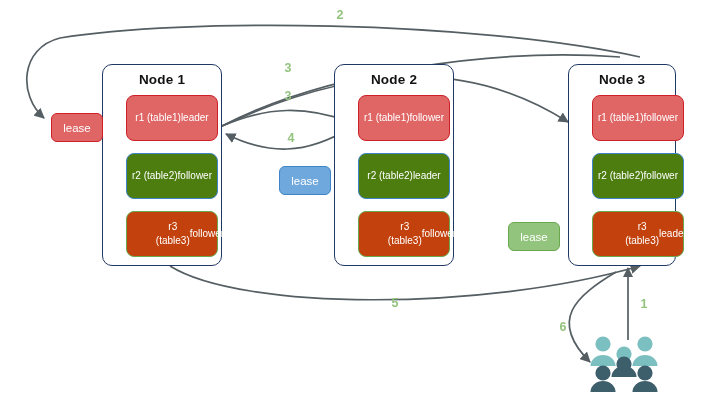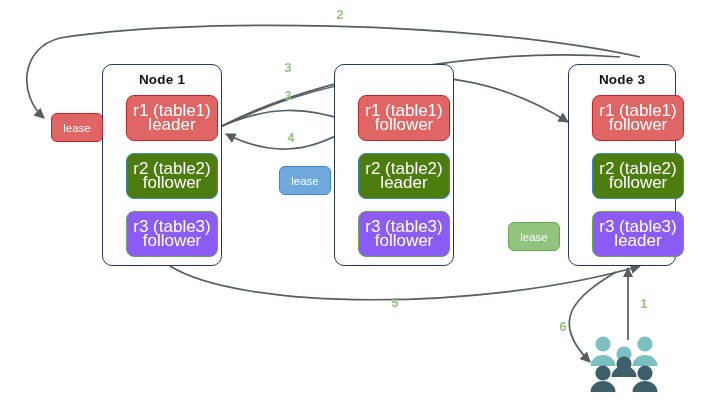--- a/index.html
+++ b/index.html
@@ -6,26 +6,26 @@
   body{width:704px;height:405px;position:relative;overflow:hidden;
        font-family:"Liberation Sans","DejaVu Sans",sans-serif;}
   #canvas{position:absolute;inset:0;width:704px;height:405px;}
   svg.edges{position:absolute;left:0;top:0;width:704px;height:405px;pointer-events:none;}
 
   .node{position:absolute;box-sizing:border-box;border:1.6px solid #1f3864;
         border-radius:10px;background:#ffffff;}
   .node-title{position:absolute;left:0;right:0;top:7px;text-align:center;
         font-size:13.5px;font-weight:bold;color:#111111;letter-spacing:.2px;}
   .replica{position:absolute;box-sizing:border-box;border-radius:8px;
-        display:flex;flex-direction:column;align-items:center;justify-content:center;
-        color:#ffffff;font-size:17px;line-height:14px;text-align:center;}
+        display:flex;align-items:center;justify-content:center;
+        color:#ffffff;font-size:10px;line-height:14px;text-align:center;}
   .replica .l1,.replica .l2{display:block;}
   .r-red{background:#e06666;border:1.5px solid #cc2127;}
   .r-blue{background:#4d7c0f;border:1.5px solid #3d85c8;}
-  .r-green{background:#8b5cf6;border:1.5px solid #6aa84f;}
+  .r-green{background:#c2410c;border:1.5px solid #6aa84f;padding-left:36px;}
 
   .lease{position:absolute;box-sizing:border-box;border-radius:6px;
         display:flex;align-items:center;justify-content:center;
         color:#ffffff;font-size:11.5px;height:29px;}
   .lease.red{background:#e06666;border:1.5px solid #cc2127;}
   .lease.blue{background:#6fa8dc;border:1.5px solid #3d85c8;}
   .lease.green{background:#93c47d;border:1.5px solid #6aa84f;}
 
   .step{position:absolute;color:#93c47d;font-size:12.5px;font-weight:bold;
         text-align:center;width:20px;}
@@ -69,20 +69,21 @@
       <span class="l1">r2 (table2)</span>
       <span class="l2">follower</span>
     </div>
     <div class="replica r-green" style="left:23px;top:146px;width:92px;height:46px;">
       <span class="l1">r3 (table3)</span>
       <span class="l2">follower</span>
     </div>
   </div>
 
   <div class="node" style="left:334px;top:64px;width:120px;height:202px;">
+    <div class="node-title">Node 2</div>
     <div class="replica r-red" style="left:23px;top:30px;width:92px;height:46px;">
       <span class="l1">r1 (table1)</span>
       <span class="l2">follower</span>
     </div>
     <div class="replica r-blue" style="left:23px;top:88px;width:92px;height:46px;">
       <span class="l1">r2 (table2)</span>
       <span class="l2">leader</span>
     </div>
     <div class="replica r-green" style="left:23px;top:146px;width:92px;height:46px;">
       <span class="l1">r3 (table3)</span>

